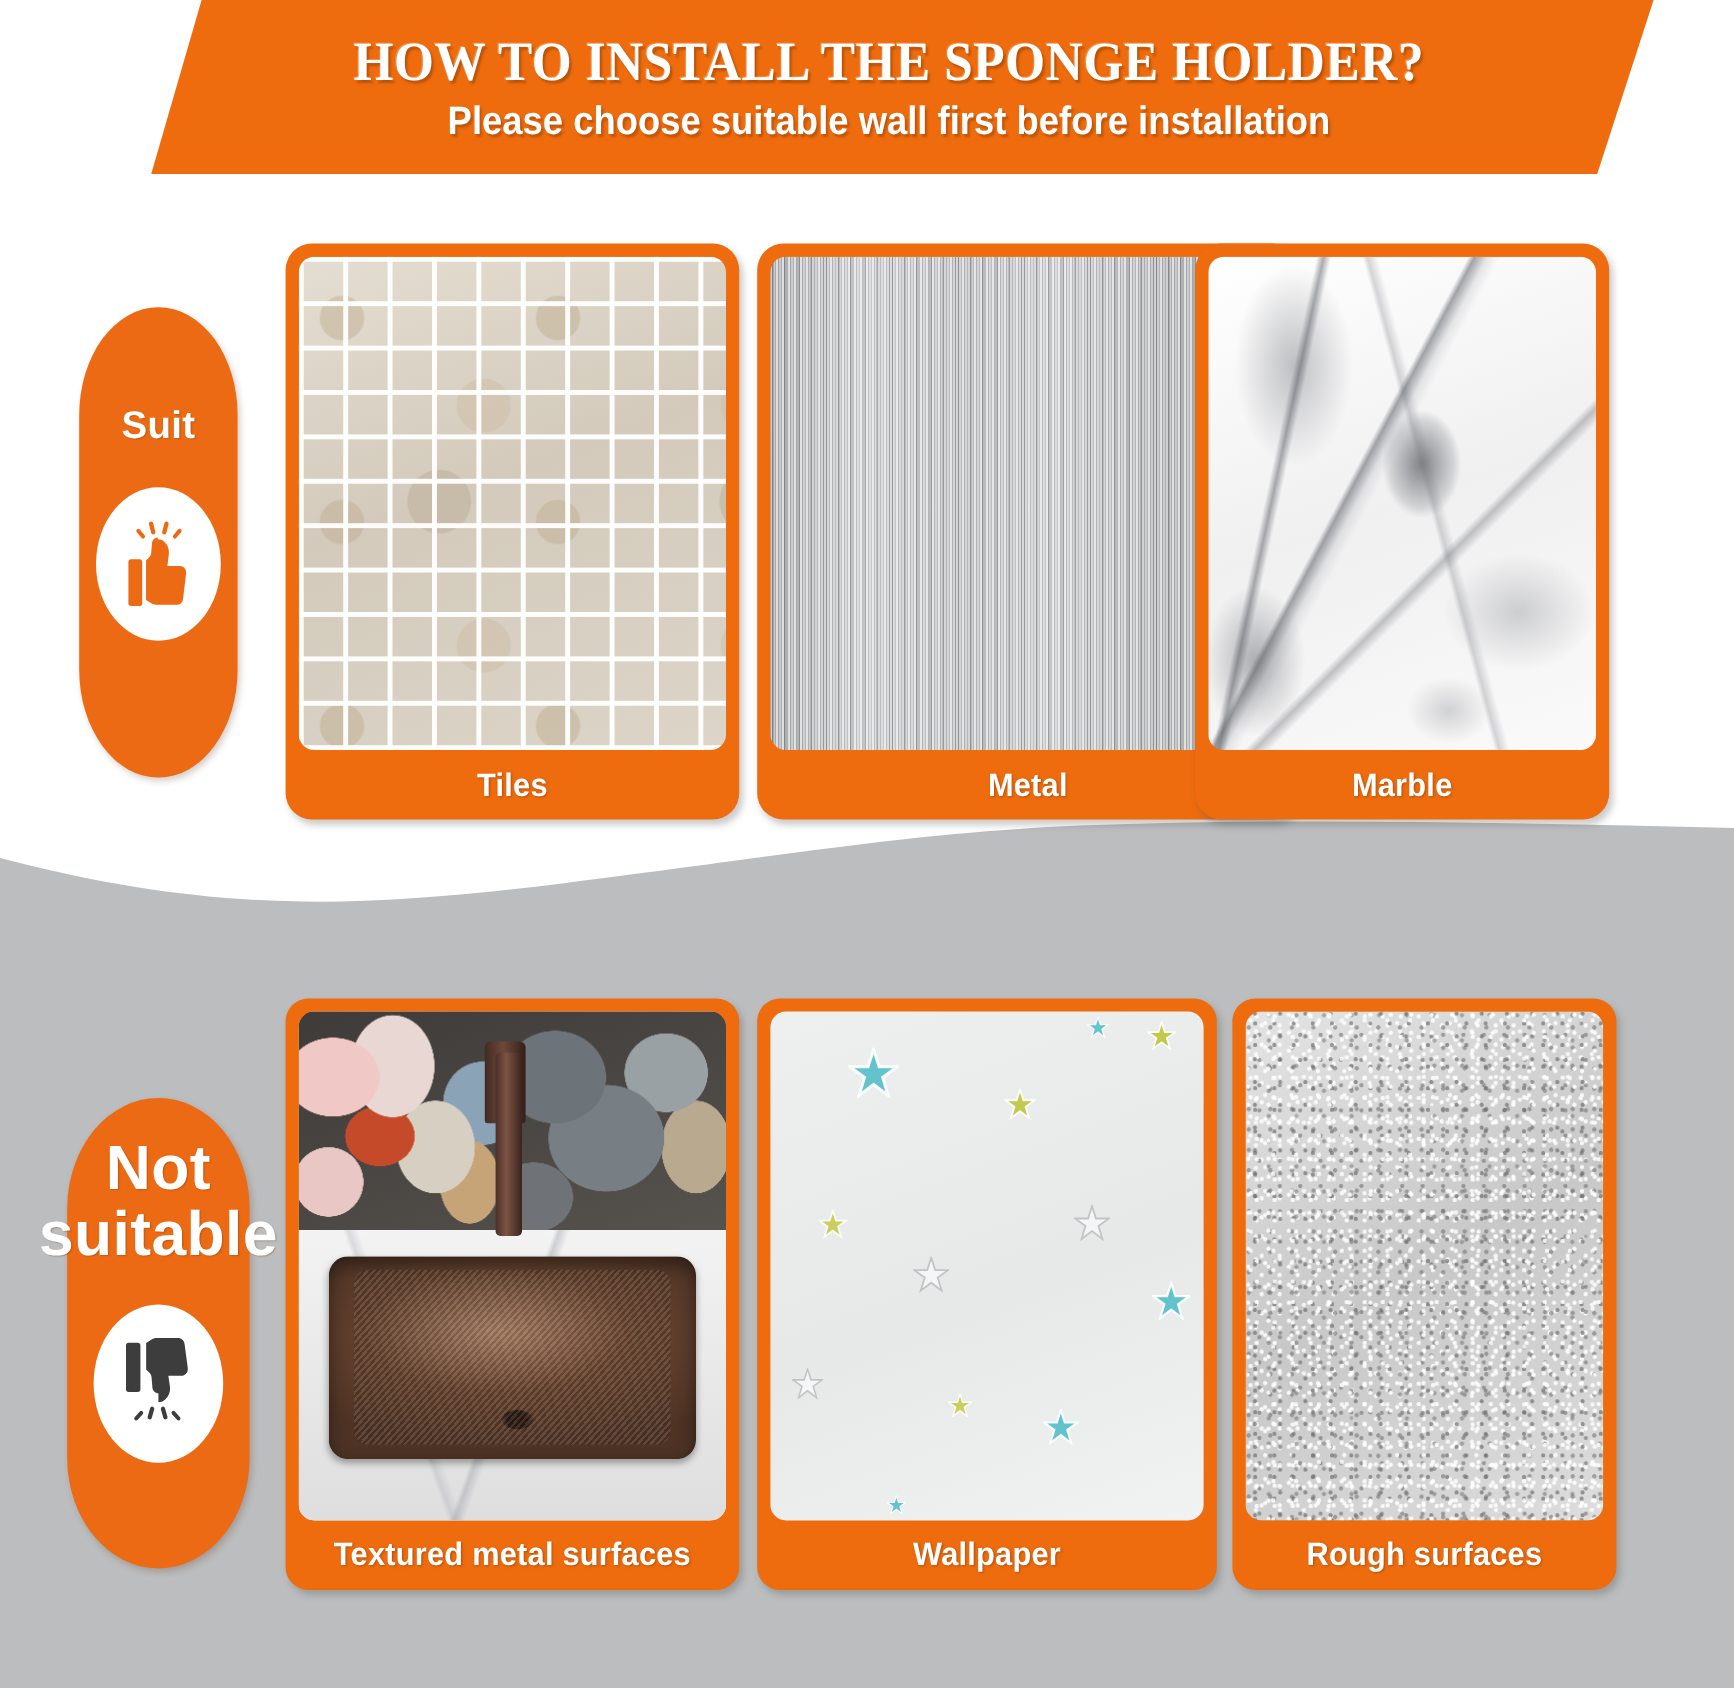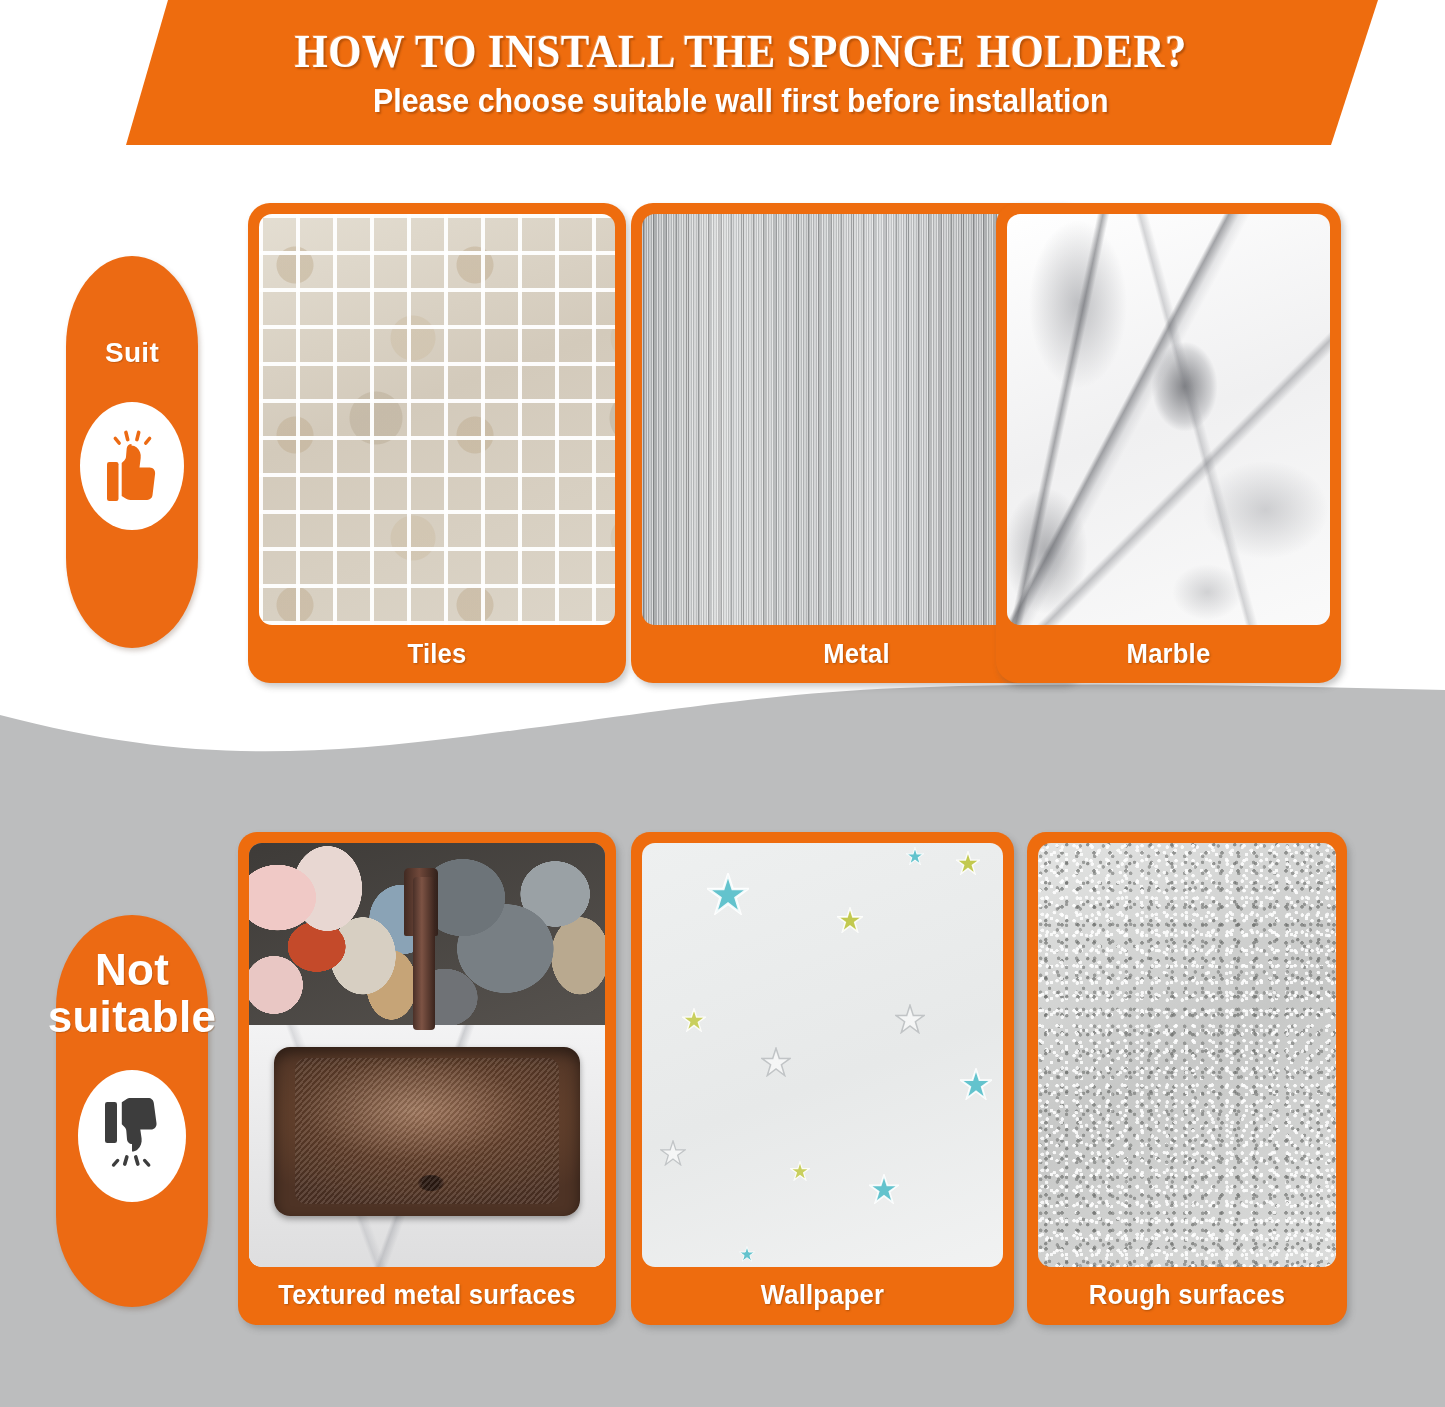--- a/index.html
+++ b/index.html
@@ -56,22 +56,22 @@
   .badge-nosuit{
     left:56px; top:915px; width:152px; height:392px;
     border-radius:76px / 92px;
     padding-top:32px;
   }
   .badge-label{
     color:#ffffff; font-weight:bold; text-align:center;
     line-height:1.06; letter-spacing:.3px;
     text-shadow:1px 1px 1px rgba(120,60,10,.35);
   }
-  .badge-suit .badge-label{ font-size:28px; }
-  .badge-nosuit .badge-label{ font-size:44px; }
+  .badge-suit .badge-label{ font-size:32px; }
+  .badge-nosuit .badge-label{ font-size:52px; }
 
   .badge-iconwrap{
     background:#ffffff; border-radius:50%;
     display:flex; align-items:center; justify-content:center;
   }
   .badge-suit .badge-iconwrap{ width:104px; height:128px; border-radius:52px/64px; margin-top:34px; }
   .badge-nosuit .badge-iconwrap{ width:108px; height:132px; border-radius:54px/66px; margin-top:30px; }
 
   
   .card{
@@ -92,21 +92,21 @@
     color:#ffffff; font-weight:bold; font-size:27px;
     letter-spacing:.2px;
     text-shadow:1px 1px 2px rgba(120,60,10,.5);
     transform:scaleX(.95);
   }
 
   
   .r1{ top:203px; height:480px; }
   .r1 .card-photo{ height:411px; }
   .r1 .card-caption{ height:58px; }
-  .c1{ left:248px; width:378px; }
+  .c1{ left:238px; width:378px; }
   .c2{ left:631px; width:451px; }
   .c3{ left:996px; width:345px; }
 
   
   .r2{ top:832px; height:493px;border-radius:19px; }
   .r2 .card-photo{ height:424px; }
   .r2 .card-caption{ height:60px; }
   .d1{ left:238px; width:378px; }
   .d2{ left:631px; width:383px; }
   .d3{ left:1027px; width:320px; }

